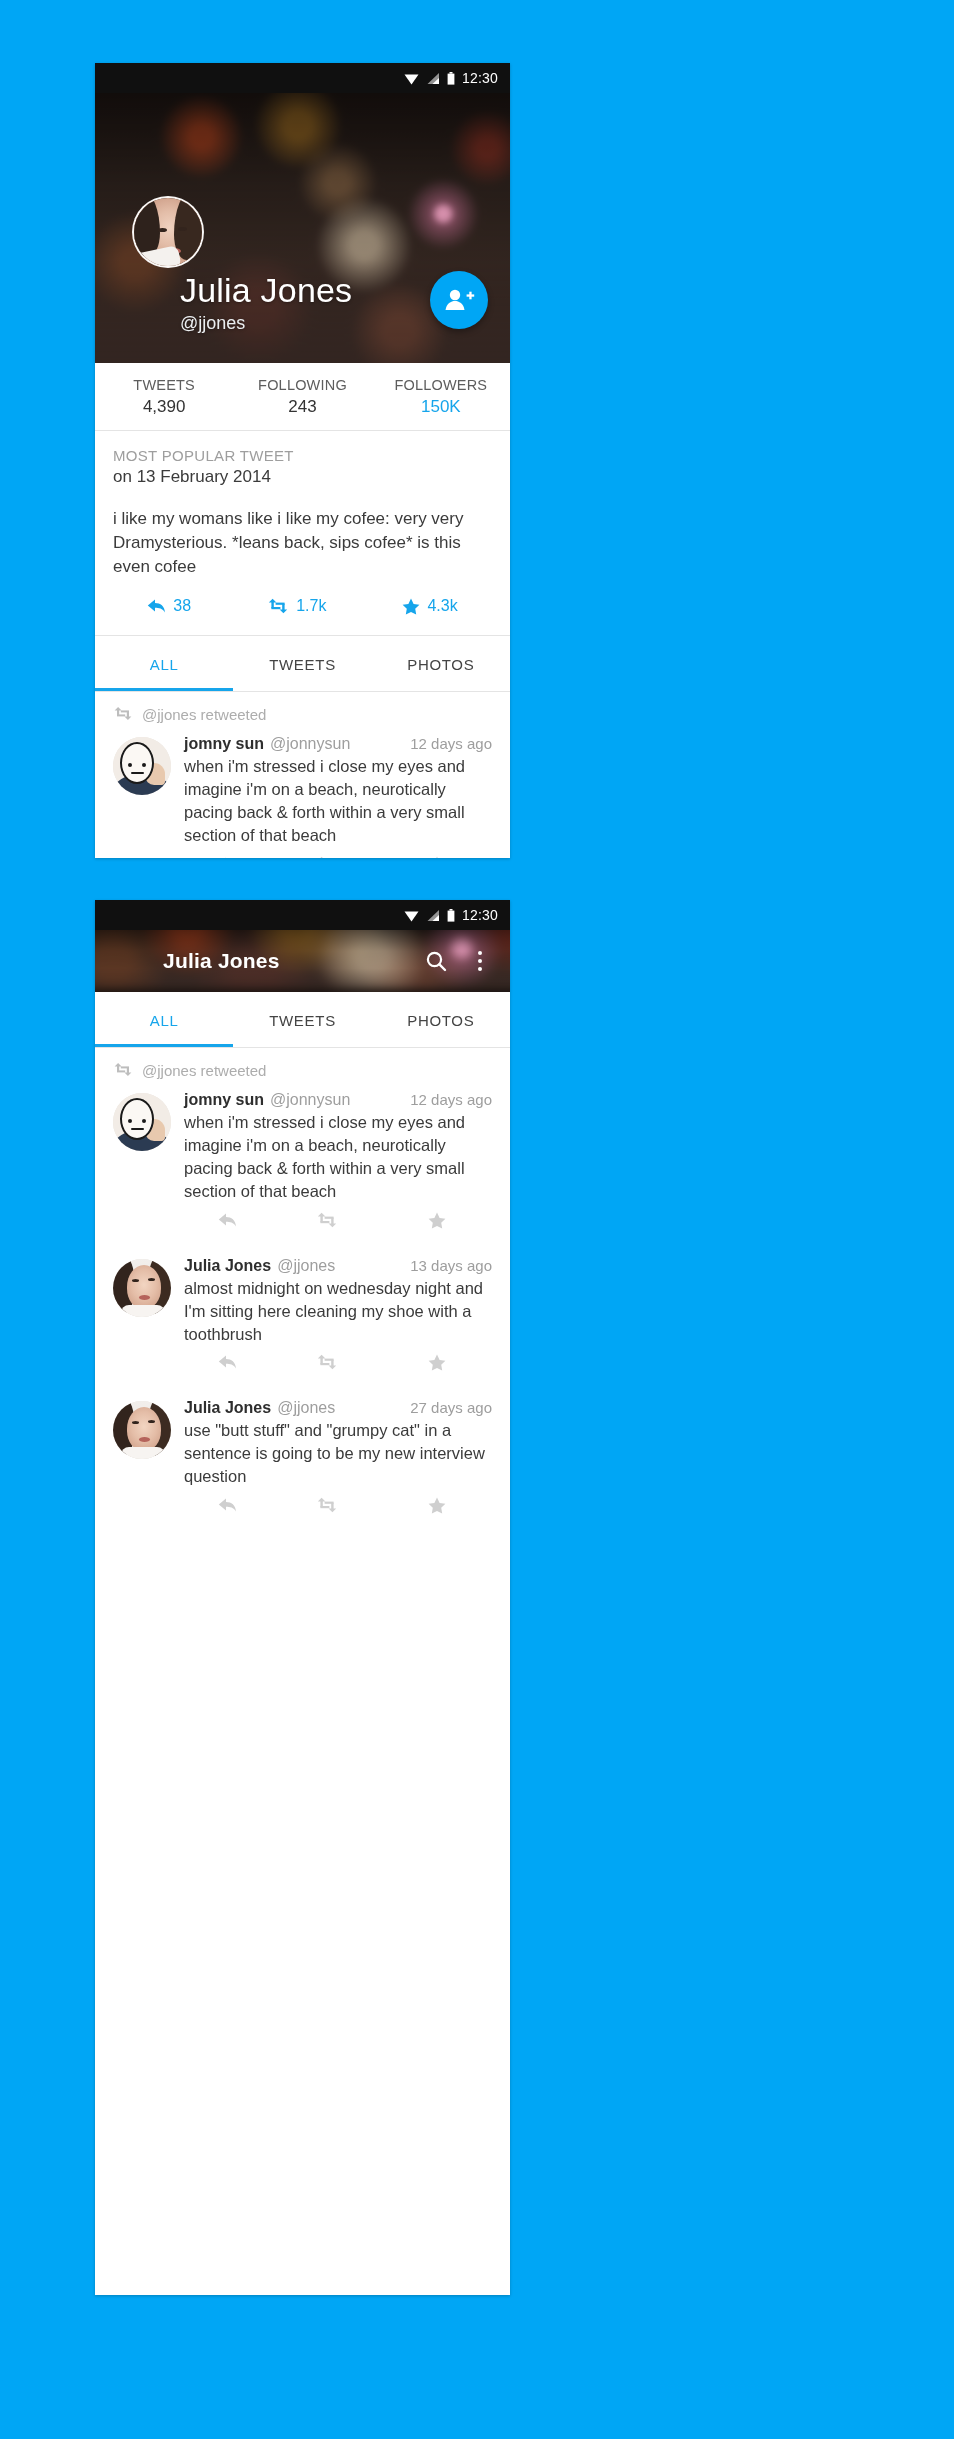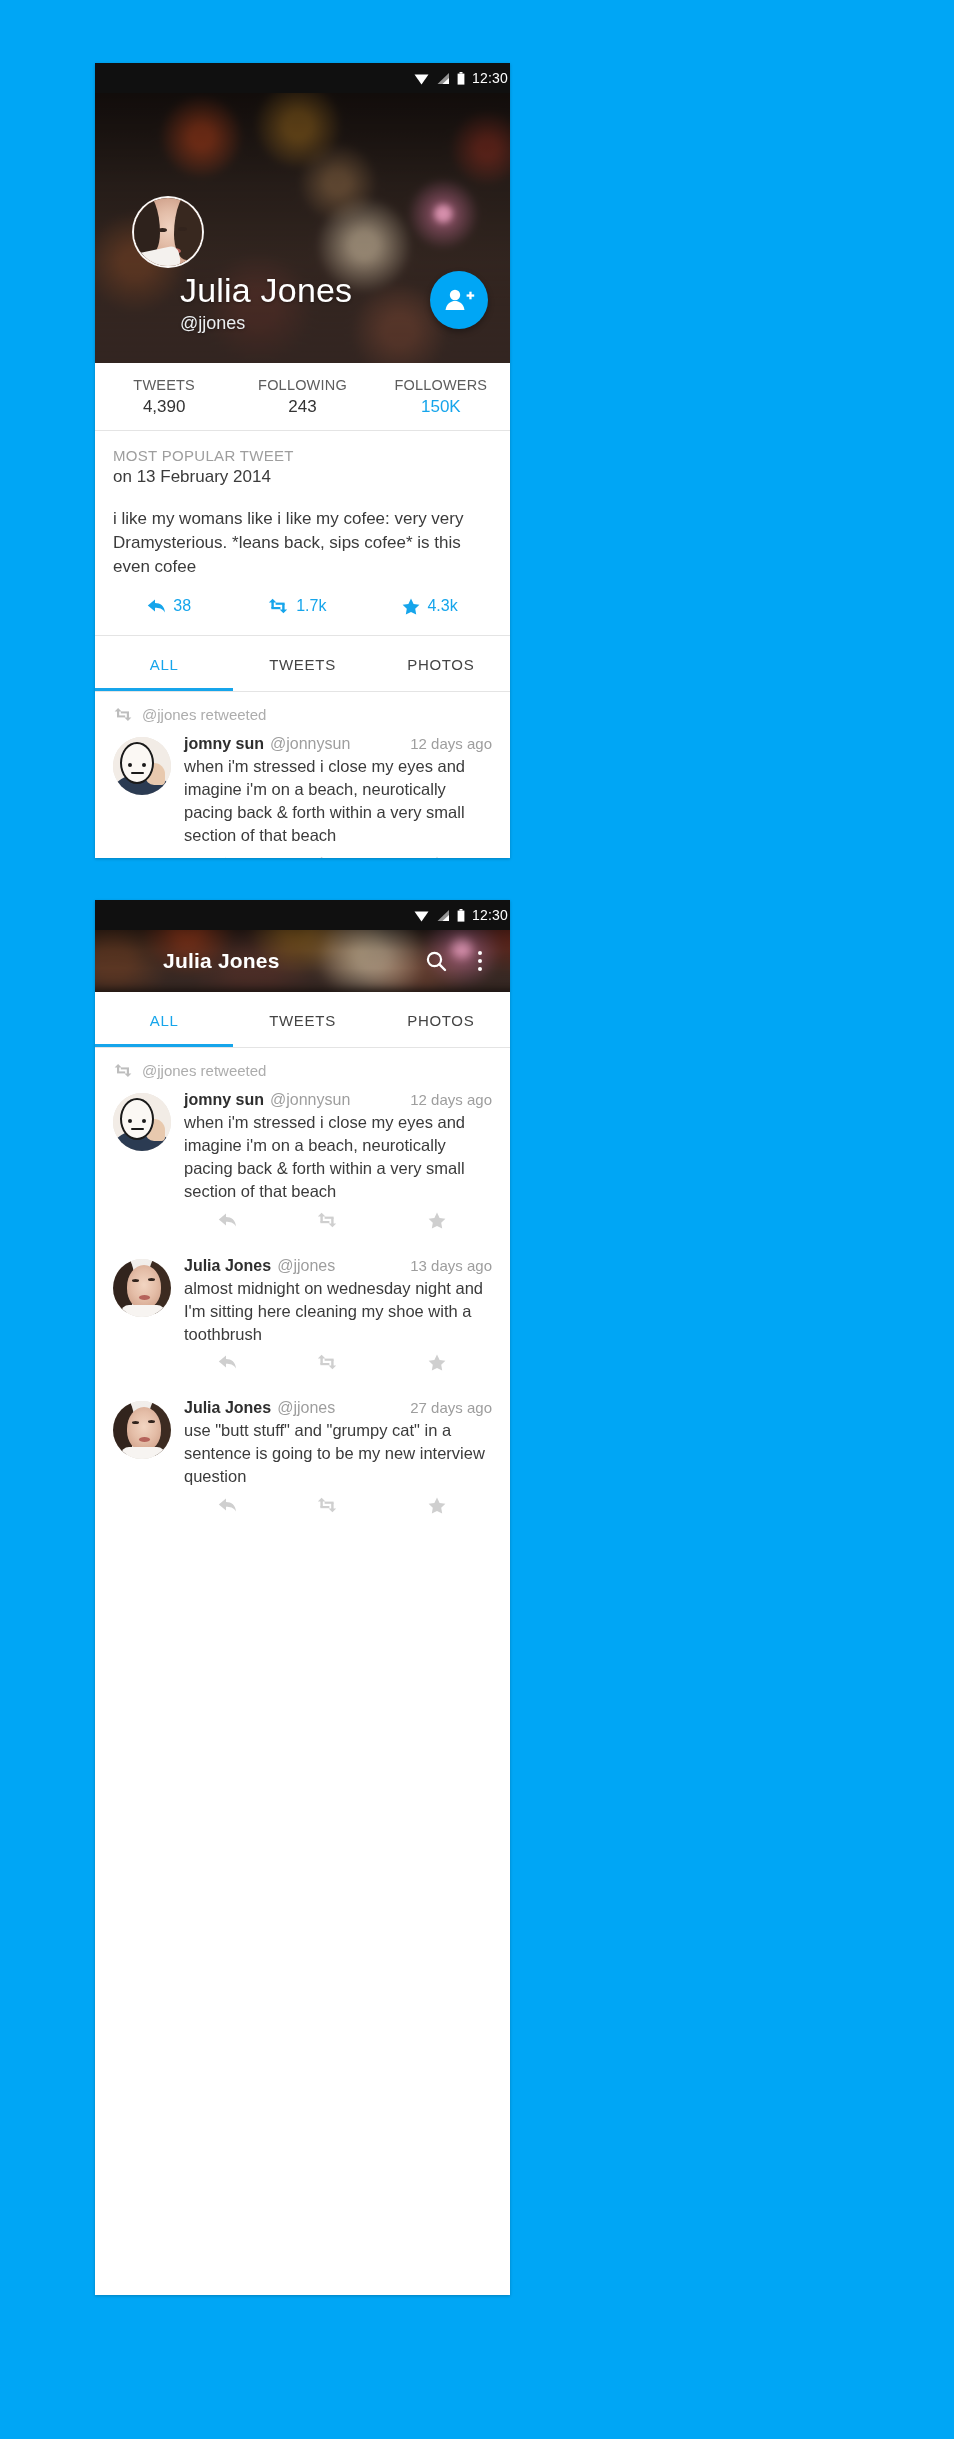--- a/index.html
+++ b/index.html
@@ -23,21 +23,21 @@
   #phone-1 { top:63px; height:795px; }
   #phone-2 { top:900px; height:1395px; }
 
   
   .statusbar {
     height:30px;
     background:#101010;
     display:flex;
     align-items:center;
     justify-content:flex-end;
-    padding:0 2px;
+    padding:0 12px;
     gap:7px;
     position:relative;
     z-index:6;
   }
   .sb-clock {
     color:#ffffff;
     font-size:14px;
     letter-spacing:.2px;
   }
   .sb-ico { display:block; }
@@ -196,21 +196,21 @@
   }
   .tab.active { color:#16a5eb; }
   .tab-underline {
     position:absolute; bottom:0; left:0;
     width:33.333%; height:3px; background:#16a5eb;
   }
 
   
   .feed { background:#fff; }
   .retweet-note {
-    display:flex; align-items:center; gap:9px;
+    display:flex; gap:9px;
     padding:14px 18px 4px;
     color:#adadad; font-size:15px;
   }
   .tweet {
     display:flex;
     padding:8px 18px 4px;
     gap:13px;
   }
   .tw-avatar {
     width:58px; height:58px; min-width:58px;

